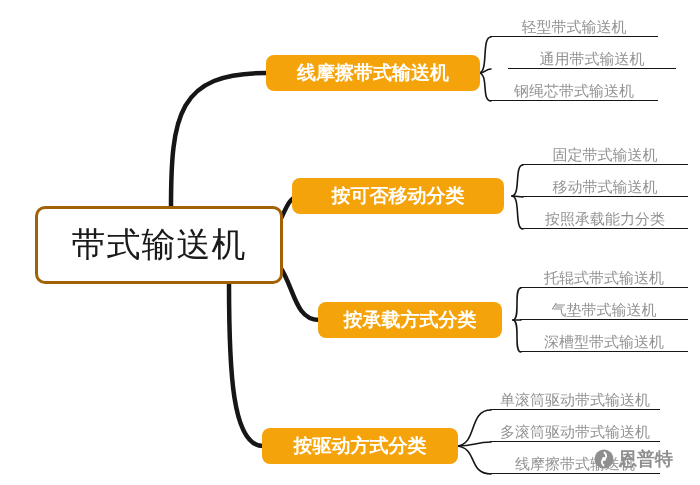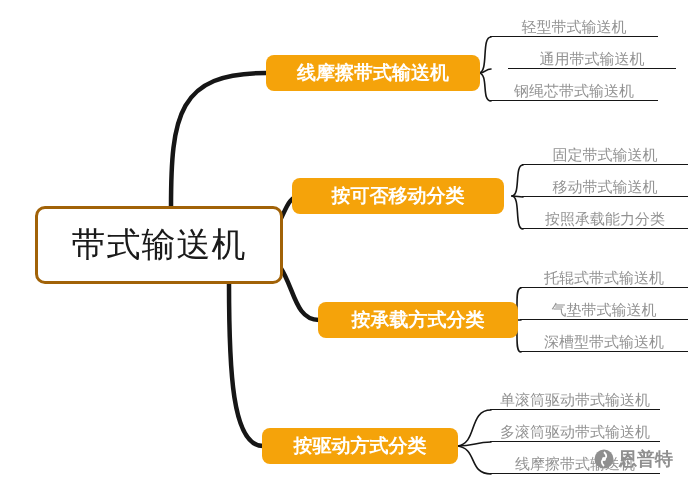--- a/index.html
+++ b/index.html
@@ -62,21 +62,21 @@
       <path d="M 457 446 C 478 444, 468 410, 491 410"></path>
       <path d="M 457 446 C 475 446, 475 442, 491 442"></path>
       <path d="M 457 446 C 478 448, 468 474, 491 474"></path>
     </g>
   </svg>
 
   <div class="node root">带式输送机</div>
 
   <div class="node branch" style="left:266px;top:55px;width:214px;">线摩擦带式输送机</div>
   <div class="node branch" style="left:292px;top:178px;width:212px;">按可否移动分类</div>
-  <div class="node branch" style="left:318px;top:302px;width:200px;">按承载方式分类</div>
+  <div class="node branch" style="left:318px;top:302px;width:184px;">按承载方式分类</div>
   <div class="node branch" style="left:262px;top:428px;width:196px;">按驱动方式分类</div>
 
   <div class="node leaf" style="left:490px;top:18px;width:168px;">轻型带式输送机</div>
   <div class="node leaf" style="left:508px;top:50px;width:168px;">通用带式输送机</div>
   <div class="node leaf" style="left:490px;top:82px;width:168px;">钢绳芯带式输送机</div>
 
   <div class="node leaf" style="left:522px;top:146px;width:166px;">固定带式输送机</div>
   <div class="node leaf" style="left:522px;top:178px;width:166px;">移动带式输送机</div>
   <div class="node leaf" style="left:522px;top:210px;width:166px;">按照承载能力分类</div>
 

